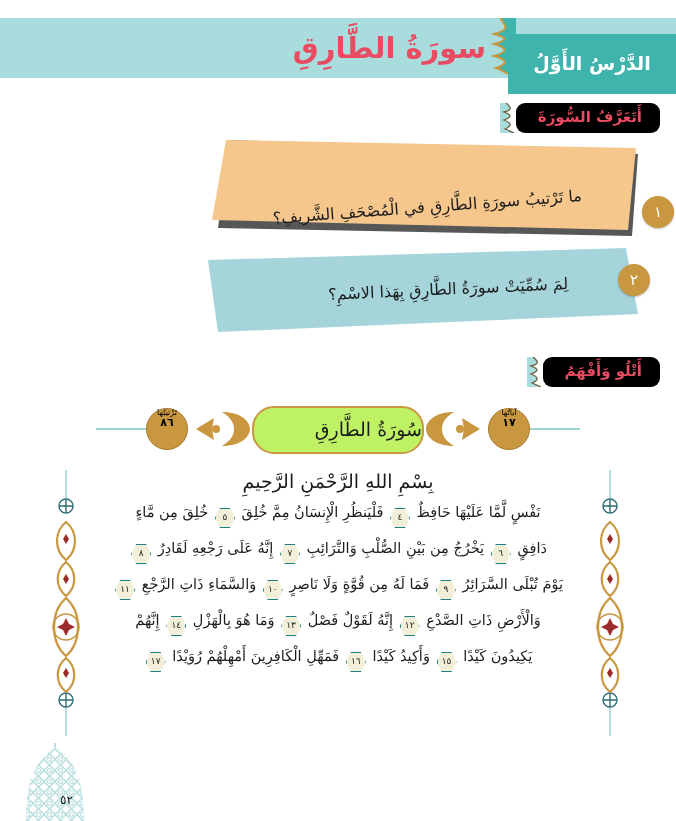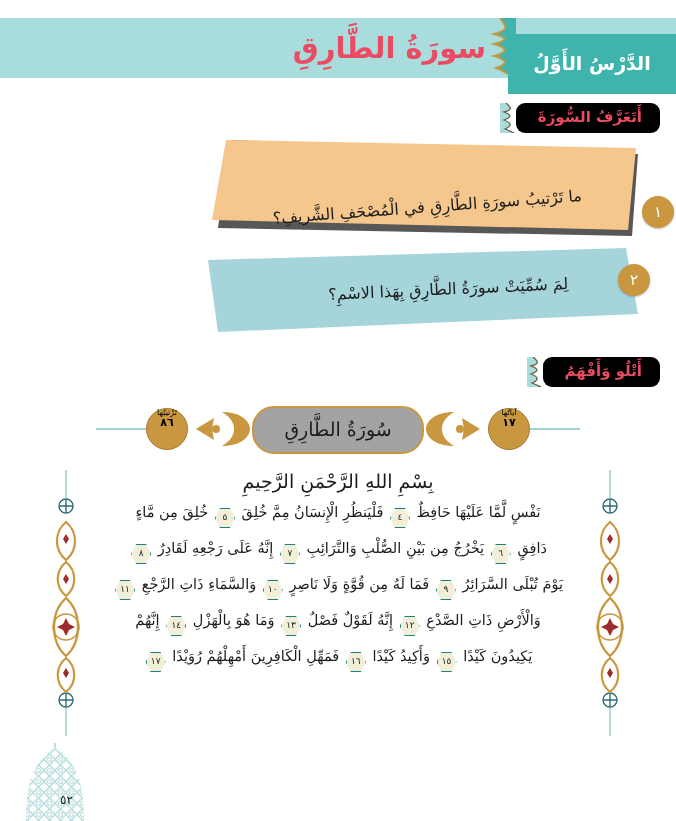--- a/index.html
+++ b/index.html
@@ -158,26 +158,25 @@
     left: 0;
     height: 62px;
   }
   .surah-title-box {
     position: absolute;
     top: 8px;
     left: 50%;
     transform: translateX(-50%);
     width: 168px;
     height: 44px;
-    background: #a3a3a3;
+    background: #bef264;
     border: 2px solid #c9973f;
     border-radius: 22px;
     display: flex;
     align-items: center;
-    justify-content: center;
   }
   .surah-title-text {
     font-family: "DejaVu Serif", "Liberation Serif", serif;
     font-size: 19px;
     color: #1c1c1c;
     padding-bottom: 2px;
   }
   .medallion {
     position: absolute;
     top: 10px;

